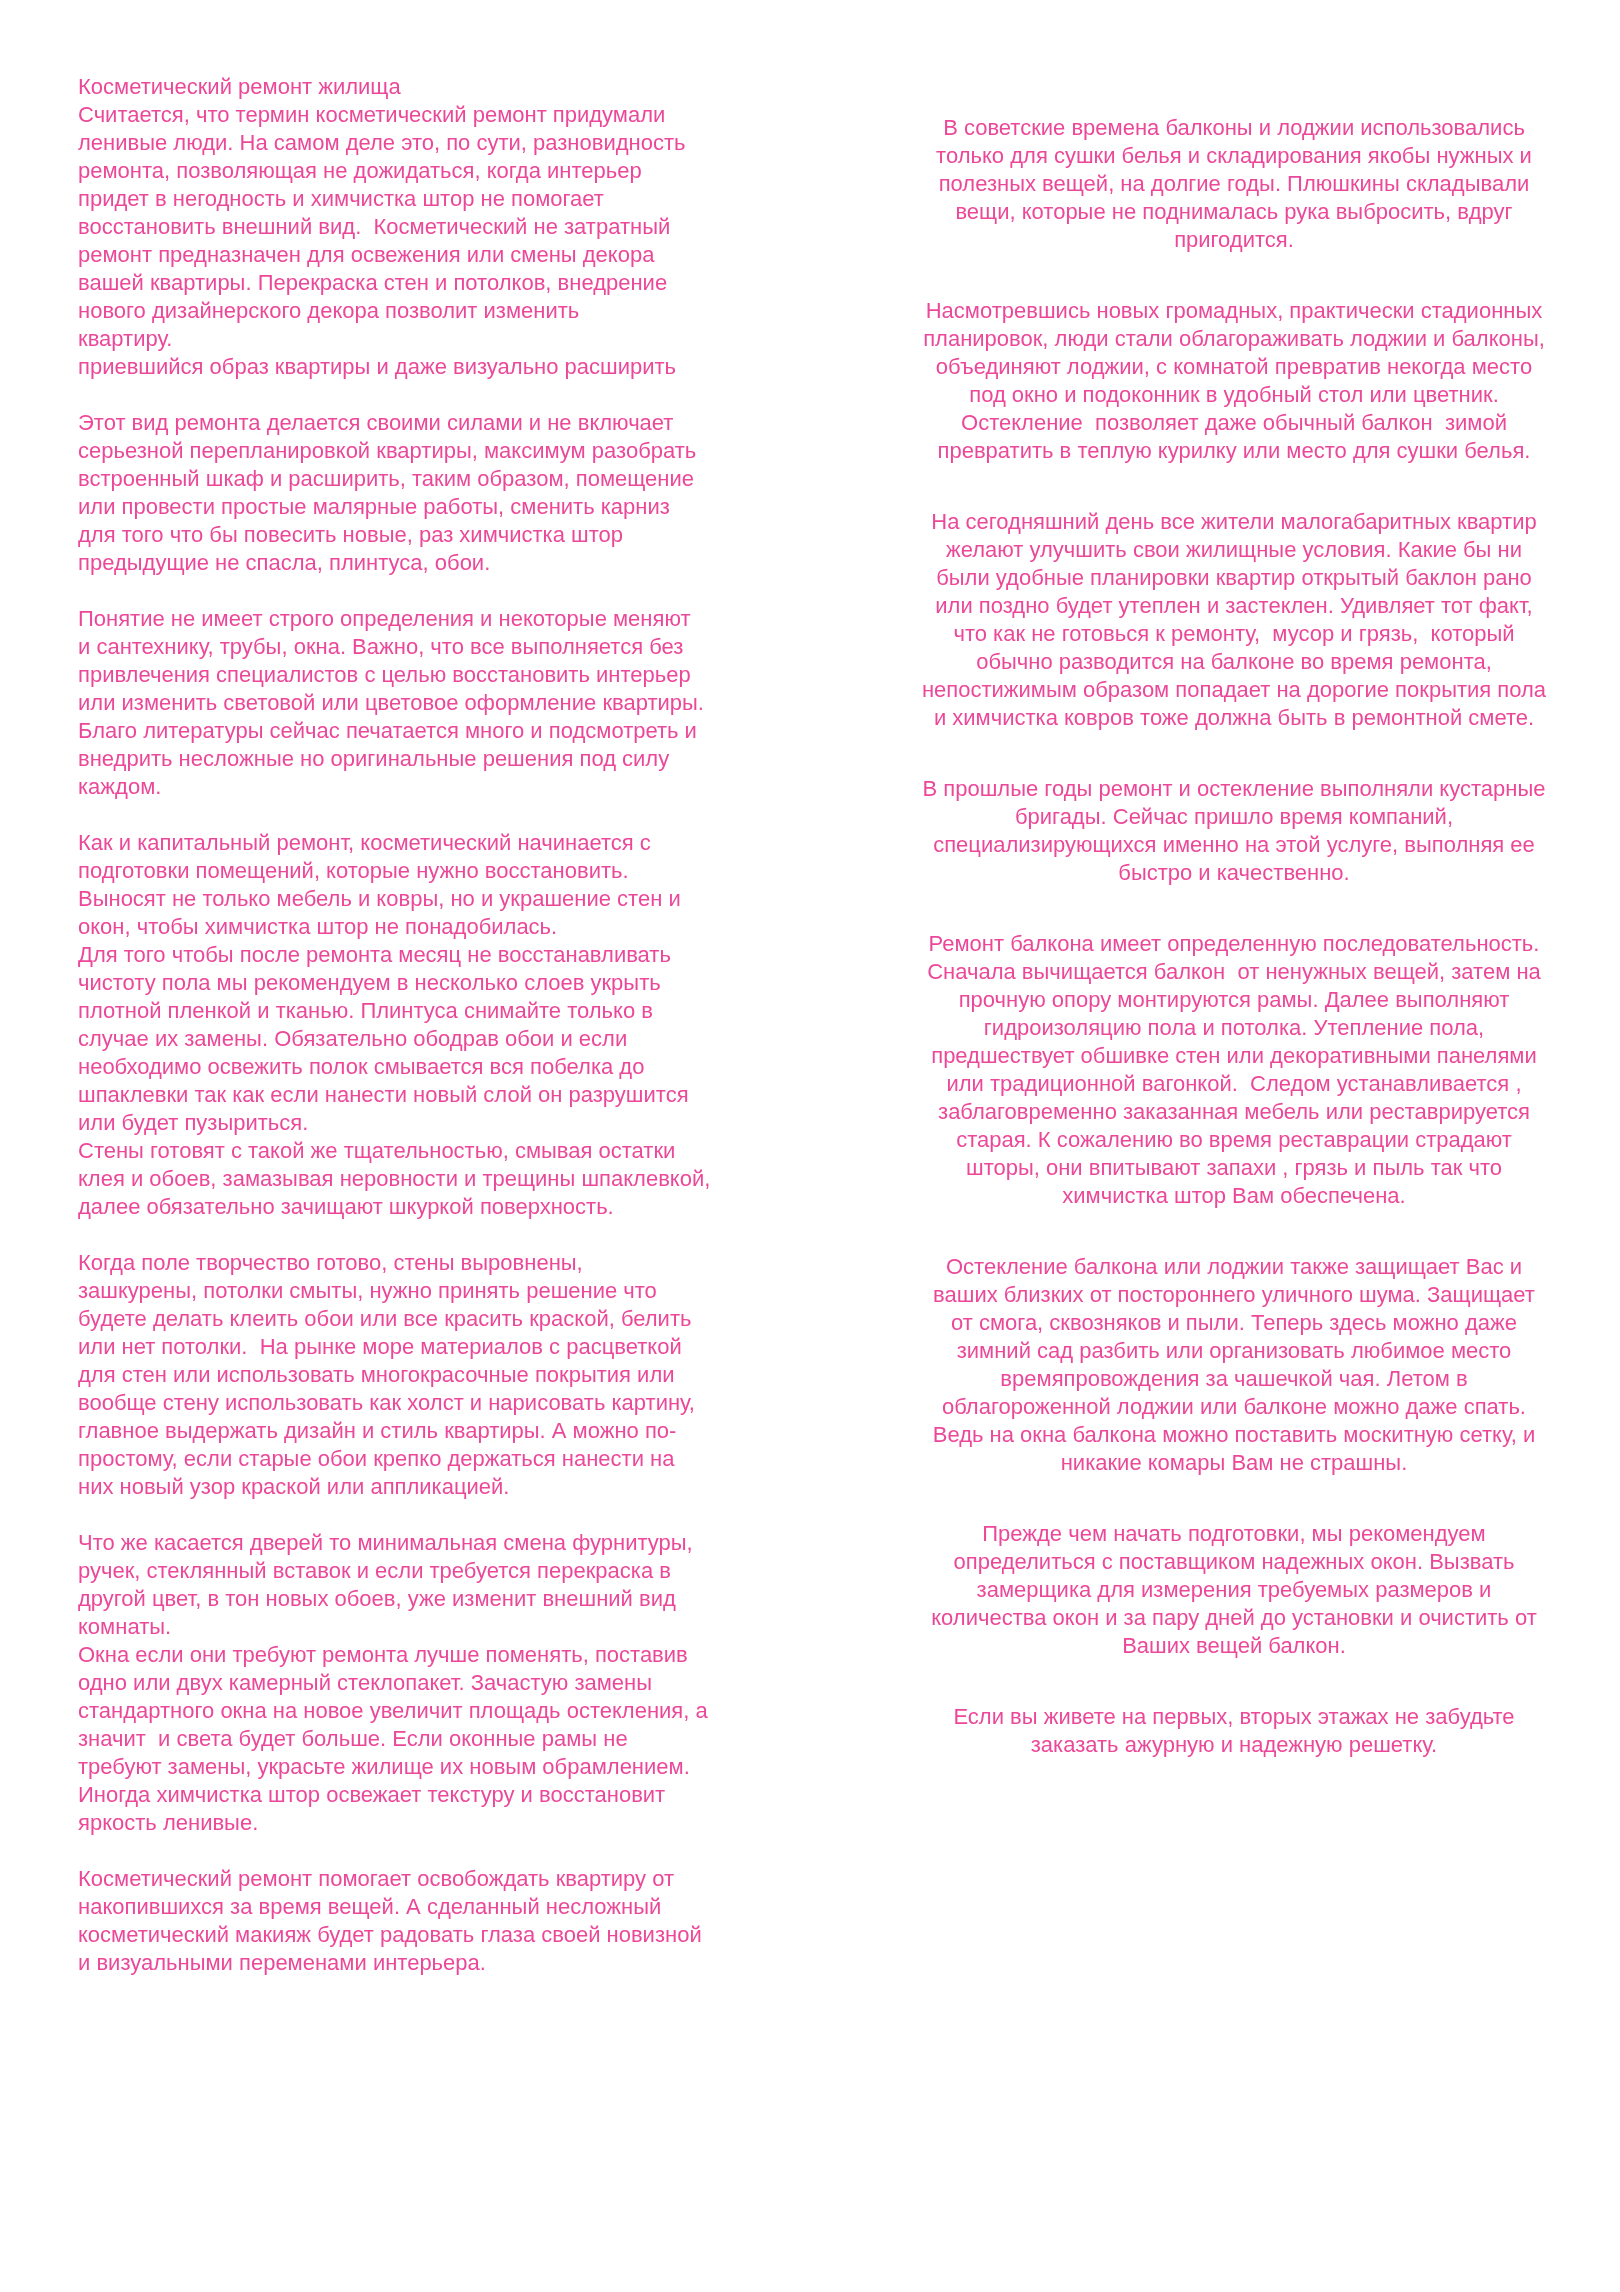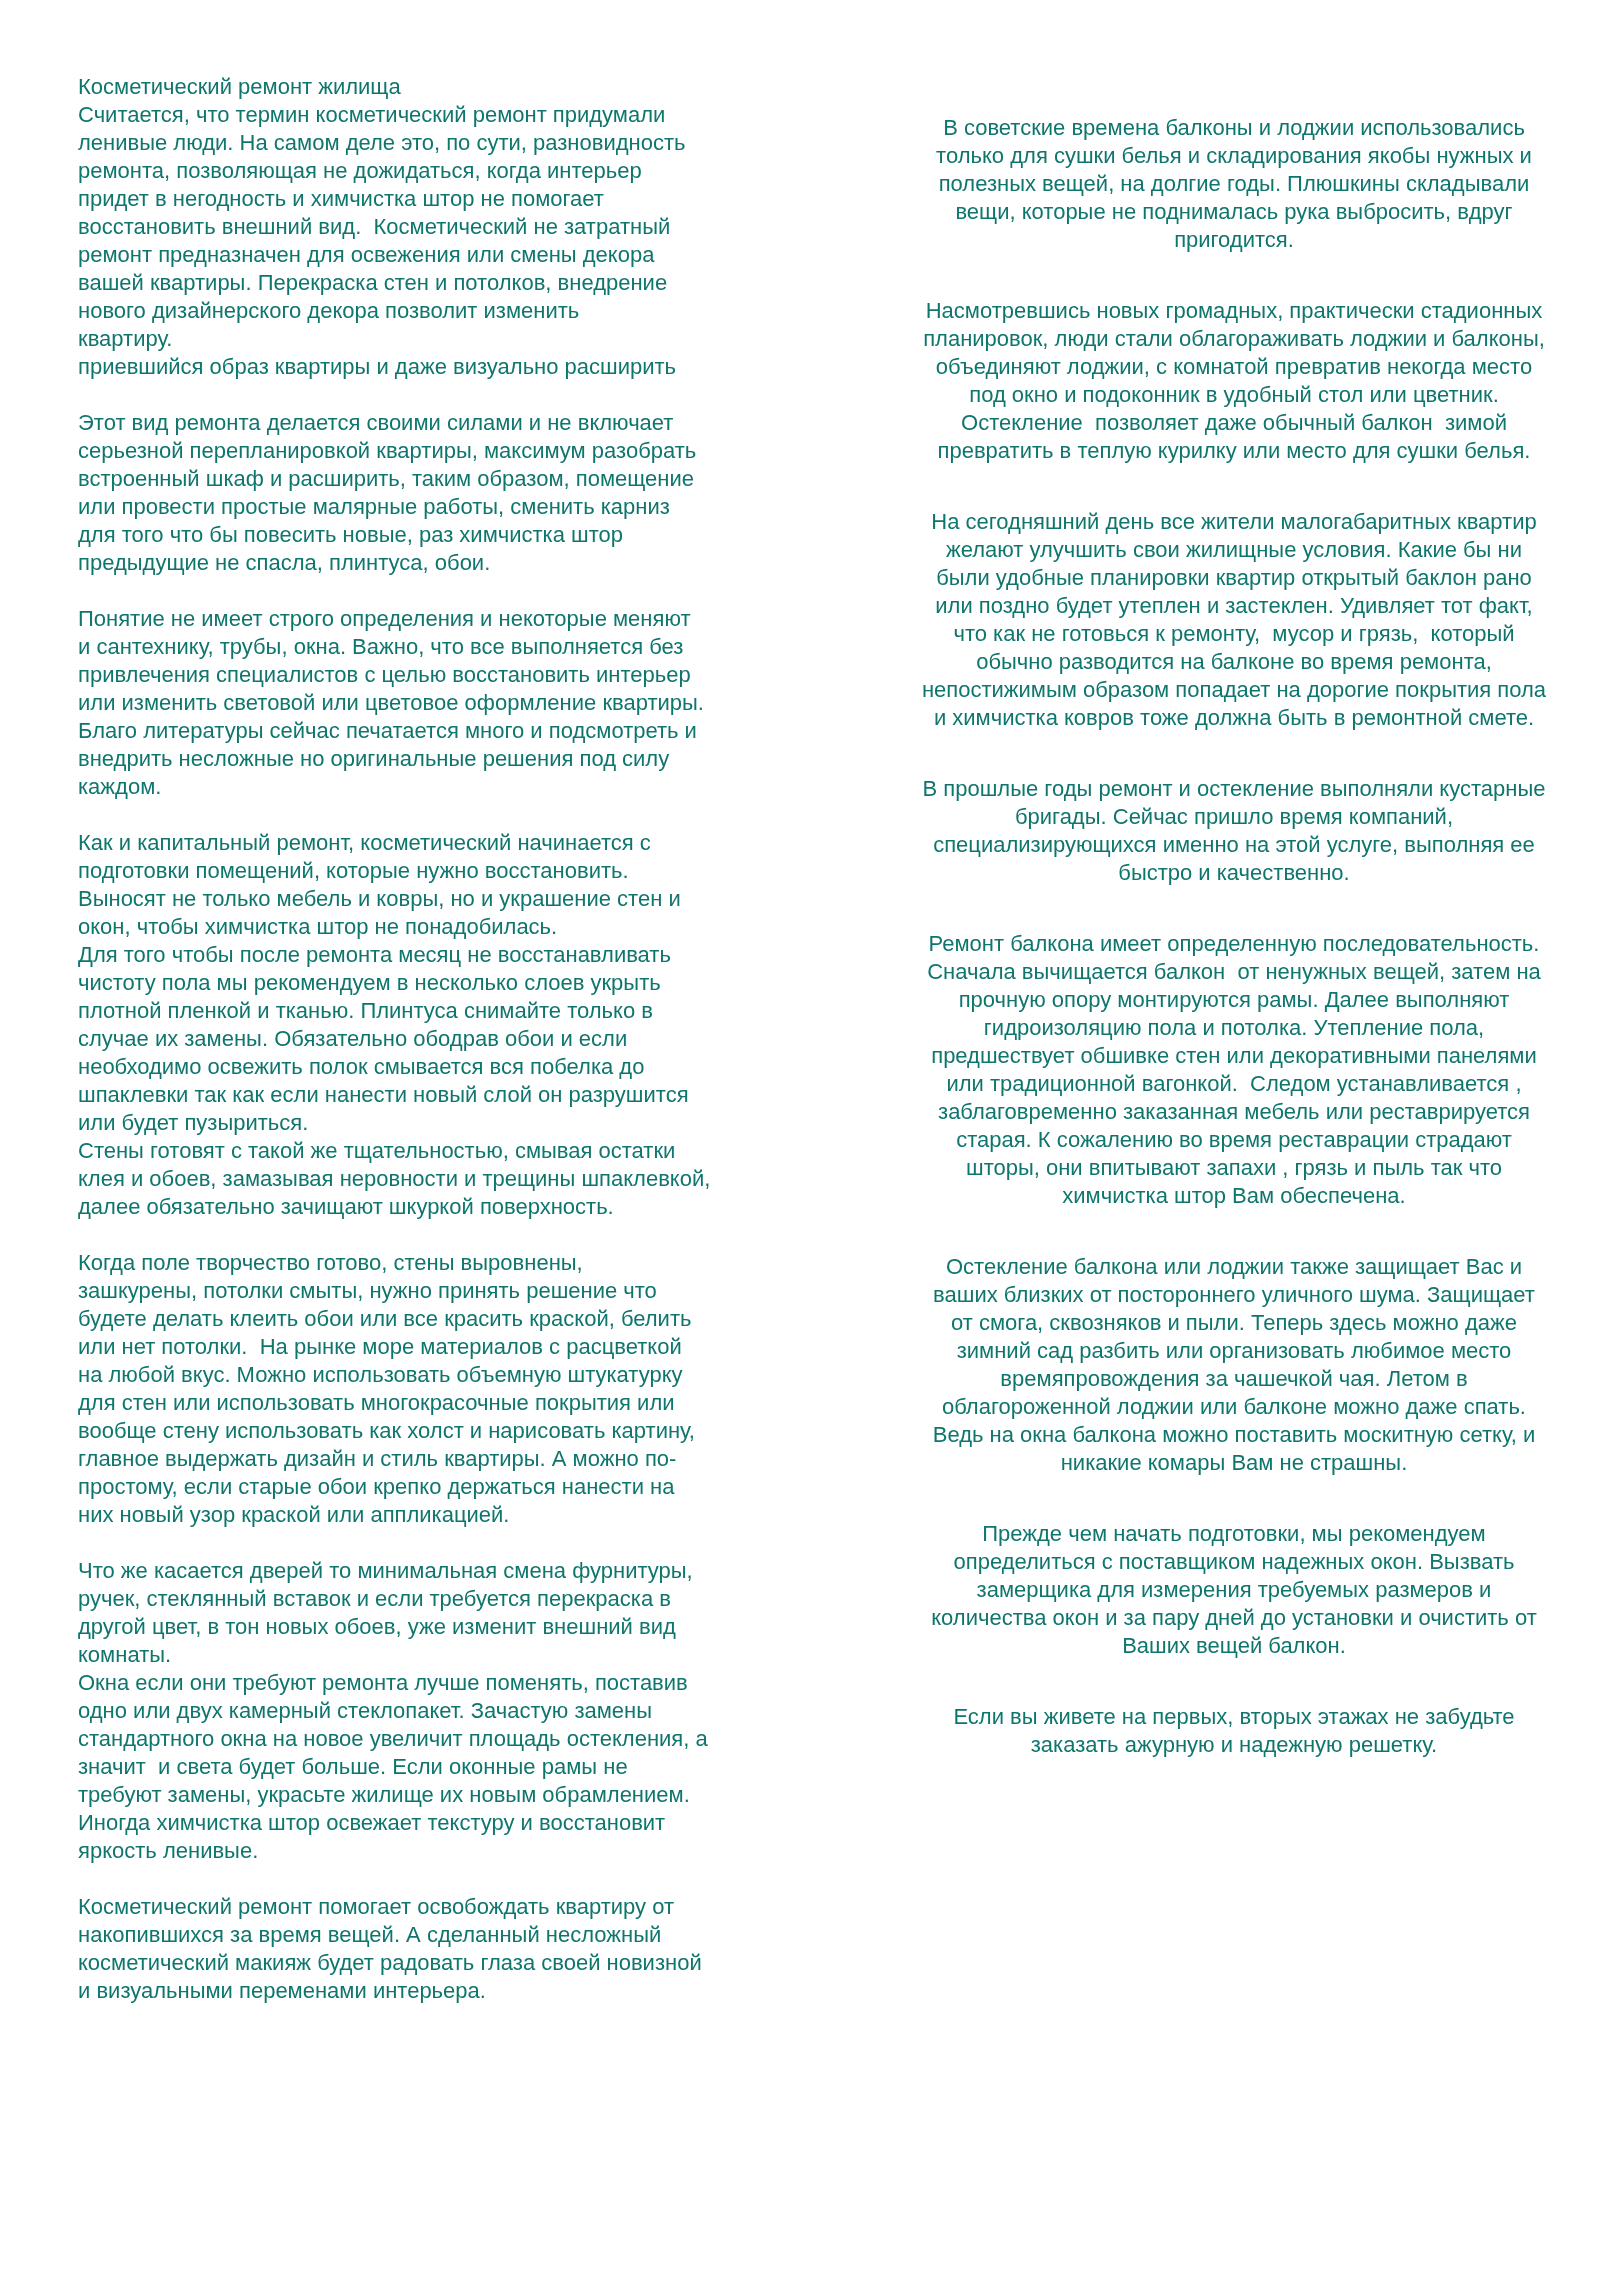--- a/index.html
+++ b/index.html
@@ -1,18 +1,18 @@
 <!DOCTYPE html>
 <html><head>
   <meta charset="utf-8">
   <style>
     html, body { margin: 0; padding: 0; background: #ffffff; }
     body { width: 1620px; height: 2293px; position: relative; overflow: hidden; }
     .page { position: absolute; left: 0; top: 0; width: 1620px; height: 2293px; background: #ffffff; }
-    .col { position: absolute; font-family: "Liberation Sans", sans-serif; font-size: 22px; color: #0f766e; line-height: 28px; }
+    .col { position: absolute; font-family: "Liberation Sans", sans-serif; font-size: 22px; color: #ec4899; line-height: 28px; }
     .col-left { left: 78px; top: 73px; width: 725px; }
     .col-right { left: 881px; top: 114px; width: 706px; text-align: center; }
     .para { margin: 0; }
     .line { display: block; white-space: pre; height: 28px; }
     .gap { height: 28px; }
     .gap-lg { height: 43px; }
     b { font-weight: normal; }
   </style>
 </head>
 <body>
@@ -67,21 +67,20 @@
         <span class="line">Стены готовят с такой же тщательностью, смывая остатки</span>
         <span class="line">клея и обоев, замазывая неровности и трещины шпаклевкой,</span>
         <span class="line">далее обязательно зачищают шкуркой поверхность.</span>
       </div>
       <div class="gap"></div>
       <div class="para">
         <span class="line">Когда поле творчество готово, стены выровнены,</span>
         <span class="line">зашкурены, потолки смыты, нужно принять решение что</span>
         <span class="line">будете делать клеить обои или все красить краской, белить</span>
         <span class="line">или нет потолки.  На рынке море материалов с расцветкой</span>
-        <span class="line">на любой вкус. Можно использовать объемную штукатурку</span>
         <span class="line">для стен или использовать многокрасочные покрытия или</span>
         <span class="line">вообще стену использовать как холст и нарисовать картину,</span>
         <span class="line">главное выдержать дизайн и стиль квартиры. А можно по-</span>
         <span class="line">простому, если старые обои крепко держаться нанести на</span>
         <span class="line">них новый узор краской или аппликацией.</span>
       </div>
       <div class="gap"></div>
       <div class="para">
         <span class="line">Что же касается дверей то минимальная смена фурнитуры,</span>
         <span class="line">ручек, стеклянный вставок и если требуется перекраска в</span>

